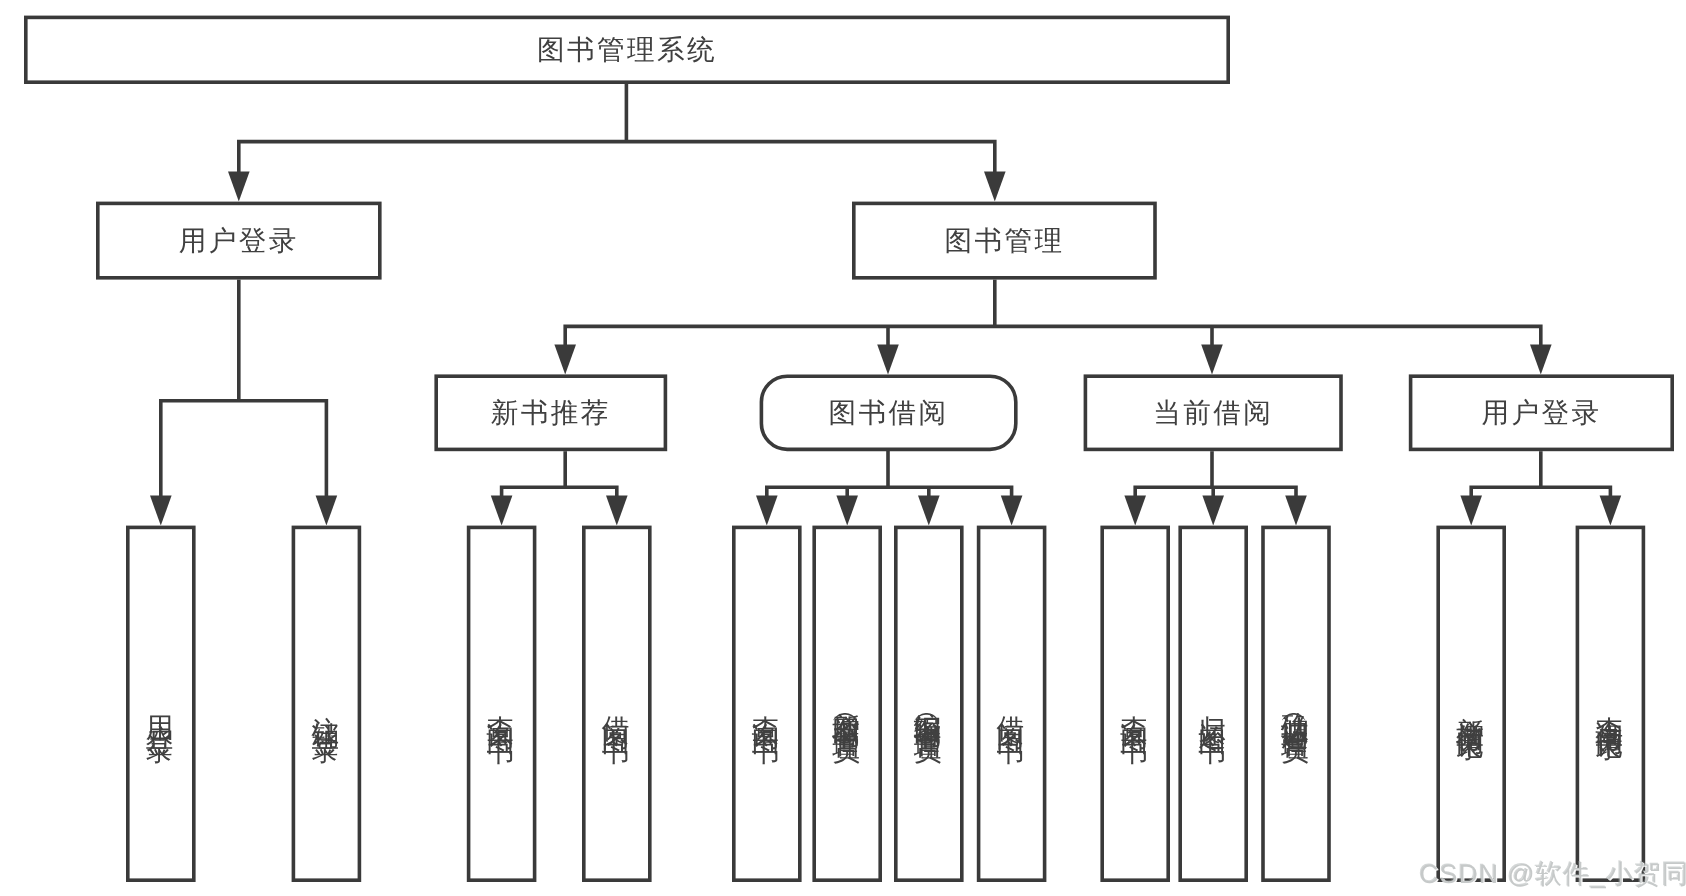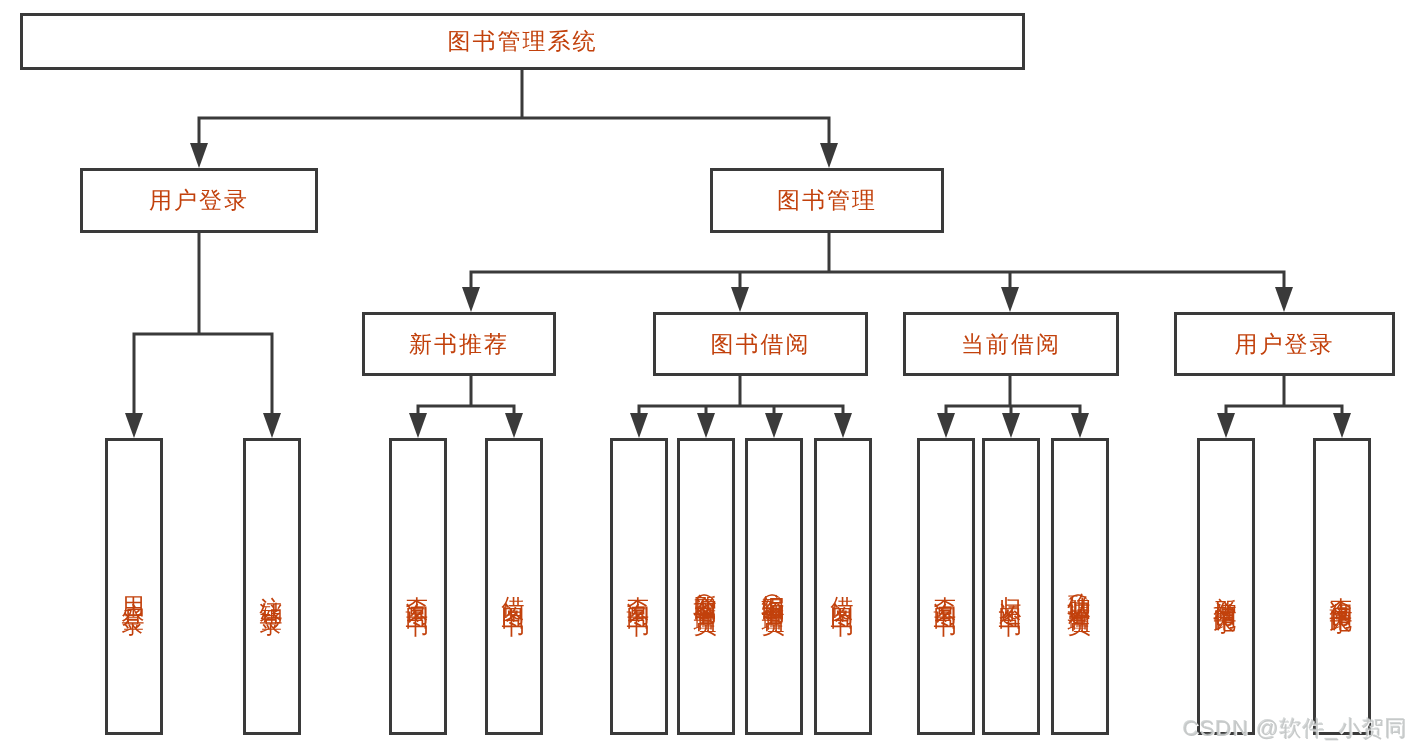--- a/index.html
+++ b/index.html
@@ -17,31 +17,31 @@
     width: 1405px; height: 747px;
   }
   .node {
     position: absolute;
     box-sizing: border-box;
     border: 3px solid #3a3a3a;
     background: #ffffff;
     display: flex;
     align-items: center;
     justify-content: center;
-    color: #c2410c;
+    color: #404040;
     font-size: 23px;
     letter-spacing: 2px;
     white-space: nowrap;
   }
   
   .n-root   { left: 20px;   top: 13px;  width: 1005px; height: 57px; }
   .n-login  { left: 80px;   top: 168px; width: 238px;  height: 65px; }
-  .n-mgmt   { left: 710px;  top: 168px; width: 234px;  height: 65px; }
+  .n-mgmt   { left: 710px;  top: 168px; width: 254px;  height: 65px; }
   .n-rec    { left: 362px;  top: 312px; width: 194px;  height: 64px; }
-  .n-borrow { left: 653px;  top: 312px; width: 215px;  height: 64px; }
+  .n-borrow { left: 633px;  top: 312px; width: 215px;  height: 64px; border-radius: 23px; }
   .n-cur    { left: 903px;  top: 312px; width: 216px;  height: 64px; }
   .n-hist   { left: 1174px; top: 312px; width: 221px;  height: 64px; }
   
   .leaf { top: 438px; width: 58px; height: 297px; }
   .leaf .vtext {
     writing-mode: vertical-rl;
     text-orientation: mixed;
     font-size: 23px;
   }
   .vt-loose { letter-spacing: 6px; padding-top: 6px; }

